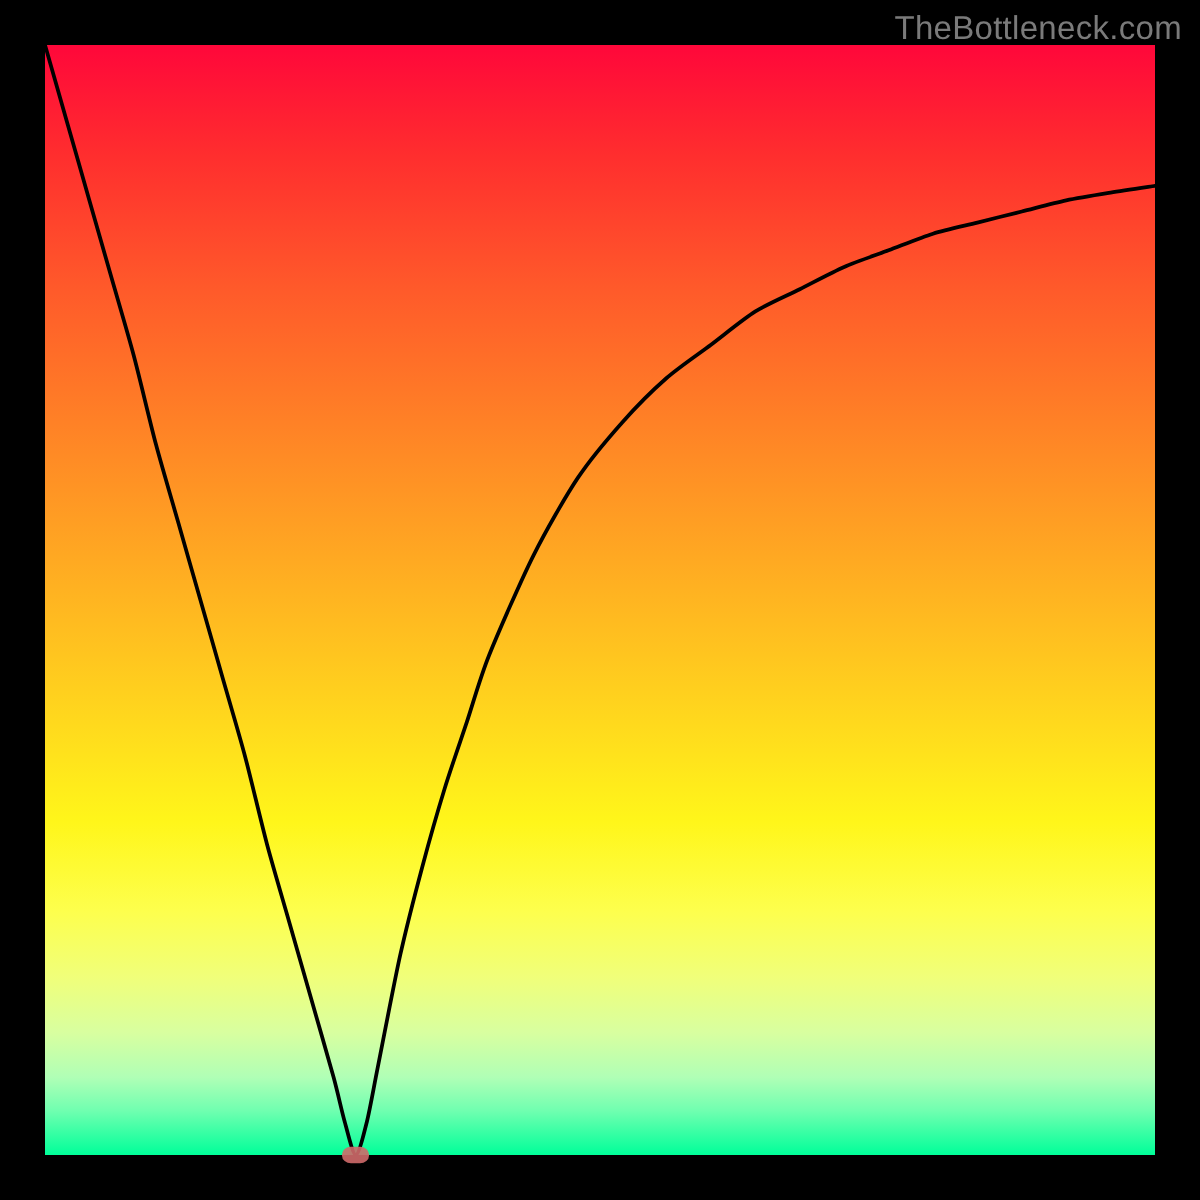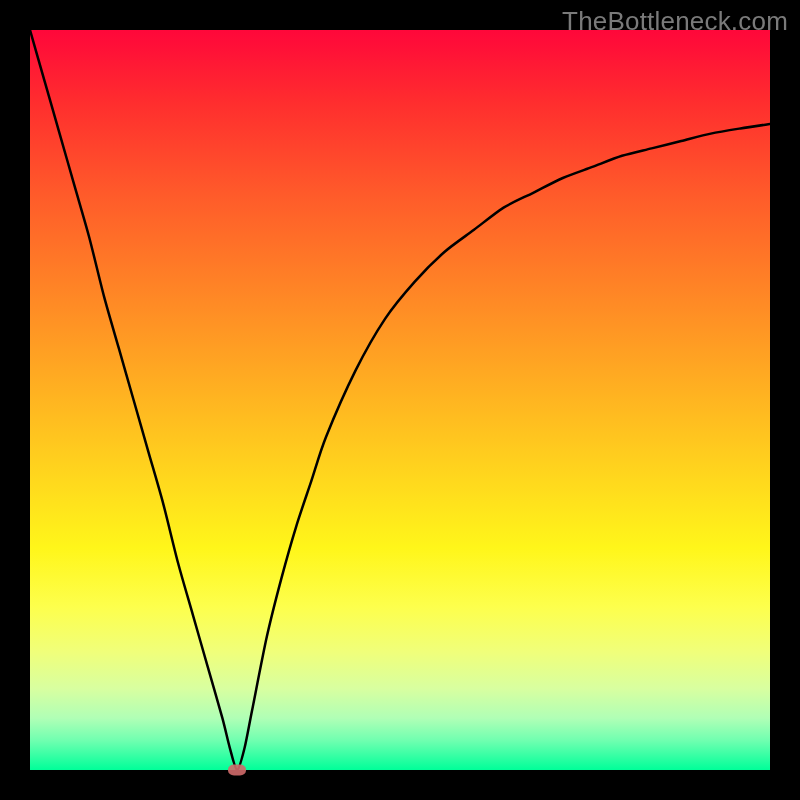--- a/index.html
+++ b/index.html
@@ -37,21 +37,21 @@
       #b0ffb6 93%,
       #70ffb0 96%,
       #00ff99 100%
     );
   }
   .watermark {
     position: absolute;
     top: 6px;
     right: 12px;
     color: #7a7a7a;
-    font-size: 26px;
+    font-size: 22px;
     font-weight: 500;
     letter-spacing: 0.2px;
     user-select: none;
   }
   svg.curve {
     position: absolute;
     left: 0;
     top: 0;
     width: 740px;
     height: 740px;

